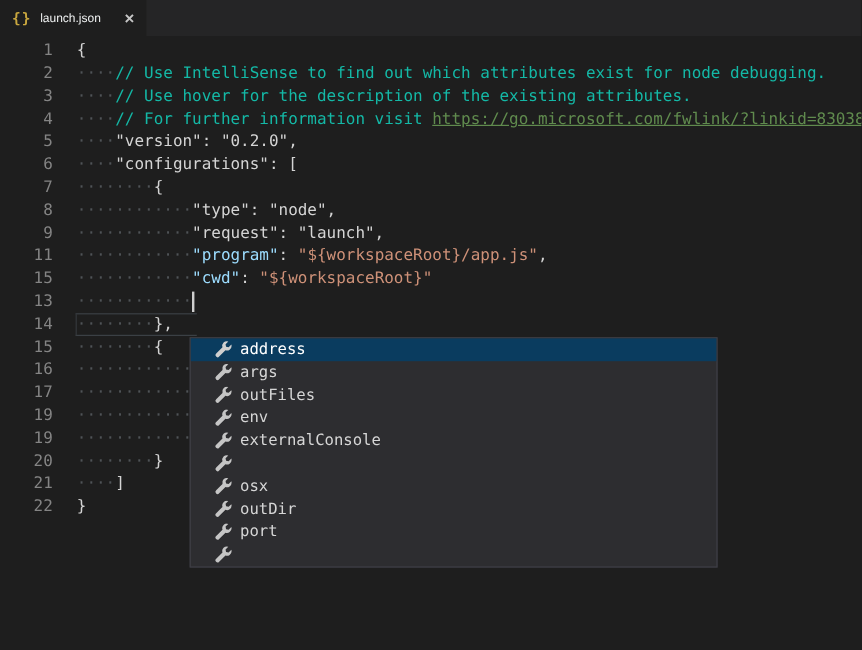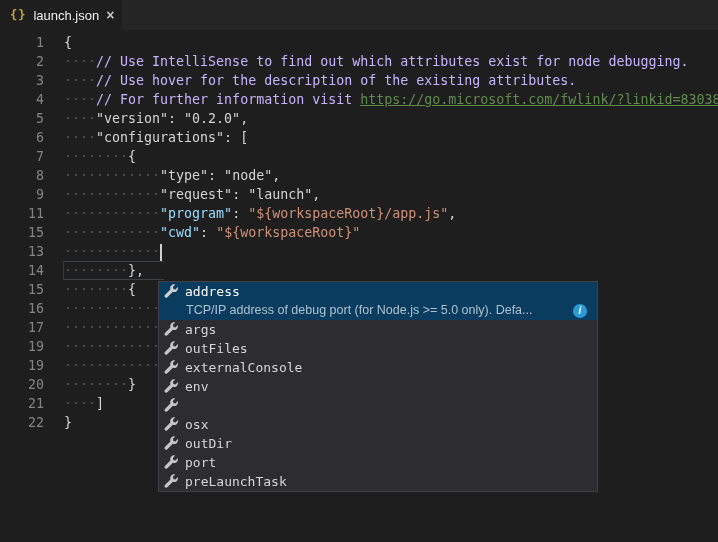--- a/index.html
+++ b/index.html
@@ -4,47 +4,47 @@
 <style>
   html,body{margin:0;padding:0;background:#1e1e1e;}
   #window{position:relative;width:718px;height:542px;background:#1e1e1e;overflow:hidden;
           font-family:"DejaVu Sans Mono",monospace;}
 
   
   .tabbar{position:absolute;left:0;top:0;width:718px;height:30px;background:#252526;display:flex;}
   .tab{width:122px;height:30px;background:#1e1e1e;display:flex;align-items:center;
        padding:0 10px;box-sizing:border-box;gap:7px;}
   .tab-icon{color:#c9a73f;font-size:12px;font-weight:bold;letter-spacing:1px;}
-  .tab-title{color:#eef0f0;font-family:"Liberation Sans",sans-serif;font-size:13px;}
+  .tab-title{color:#eef0f0;font-family:"Liberation Sans",sans-serif;font-size:10px;}
   .tab-close{margin-left:auto;color:#c5c5c5;font-family:"Liberation Sans",sans-serif;
              font-size:14px;font-weight:bold;line-height:14px;}
 
   
   .editor{position:absolute;left:0;top:30px;width:718px;height:512px;background:#1e1e1e;
           font-size:13.3px;line-height:19px;}
   .code{padding-top:3px;}
   .line{display:flex;height:19px;}
   .gutter{flex:none;width:44px;text-align:right;color:#848484;}
   .ltext{padding-left:20px;white-space:pre;color:#d4d4d4;}
   .tok-p{color:#d4d4d4;}
-  .tok-c{color:#c4b5fd;}
+  .tok-c{color:#14b8a6;}
   .tok-l{color:#608b4e;text-decoration:underline;}
   .tok-k{color:#9cdcfe;}
   .tok-s{color:#ce9178;}
   .tok-w{color:#4f5357;}
   .cursor{display:inline-block;width:2px;height:17px;background:#cfcfcf;vertical-align:middle;}
   .cur-line-box{position:absolute;left:63px;top:231px;width:101px;height:19px;box-sizing:border-box;
                 border-top:1px solid #3b4045;border-bottom:1px solid #3b4045;border-left:1px solid #34383c;
                 pointer-events:none;}
 
   
   .suggest{position:absolute;left:158px;top:251px;width:440px;background:#2d2d30;
            border:1px solid #3f3f46;box-sizing:border-box;z-index:5;font-size:13px;color:#d6d6d6;}
   .sg-sel{background:#0a3c5f;}
-  .sg-row{height:19px;display:flex;align-items:center;padding-left:4px;gap:6px;}
+  .sg-row{height:19px;display:flex;align-items:center;padding-left:19px;gap:6px;}
   .sg-row .wicon{flex:none;width:16px;height:16px;display:inline-flex;align-items:center;justify-content:center;}
   .sg-sel .sg-row span.lbl{color:#ffffff;}
   .sg-desc{height:19px;display:flex;align-items:center;justify-content:space-between;
            padding:0 10px 0 27px;font-family:"Liberation Sans",sans-serif;font-size:12.5px;color:#adc2cf;}
   .sg-desc .dtxt{white-space:nowrap;overflow:hidden;}
   .info-icon{flex:none;width:14px;height:14px;margin-left:8px;border-radius:50%;background:#2b9bd8;
              color:#fff;font-family:"Liberation Sans",sans-serif;font-size:10px;font-weight:bold;
              line-height:14px;text-align:center;font-style:italic;}
 </style>
 </head>
@@ -152,24 +152,20 @@
     <div class="suggest">
       <div class="sg-sel">
         <div class="sg-row">
           <span class="wicon">
             <svg width="16" height="16" viewBox="0 0 16 16">
                 <path fill="#cfcfcf" d="M15 4.3a3.8 3.8 0 0 1-5.1 3.57L4.63 13.1a1.75 1.75 0 1 1-2.47-2.47L7.4 5.4a3.8 3.8 0 0 1 4.85-4.83L9.97 2.85l.42 2.12 2.12.42 2.28-2.28c.14.38.21.79.21 1.19z"></path>
               </svg>
           </span>
           <span class="lbl">address</span>
         </div>
-        <div class="sg-desc">
-          <span class="dtxt">TCP/IP address of debug port (for Node.js &gt;= 5.0 only). Defa...</span>
-          <span class="info-icon">i</span>
-        </div>
       </div>
       <div>
           <div class="sg-row">
             <span class="wicon">
               <svg width="16" height="16" viewBox="0 0 16 16">
                 <path fill="#c5c5c5" d="M15 4.3a3.8 3.8 0 0 1-5.1 3.57L4.63 13.1a1.75 1.75 0 1 1-2.47-2.47L7.4 5.4a3.8 3.8 0 0 1 4.85-4.83L9.97 2.85l.42 2.12 2.12.42 2.28-2.28c.14.38.21.79.21 1.19z"></path>
               </svg>
             </span>
             <span class="lbl">args</span>
           </div>
@@ -180,36 +176,36 @@
               </svg>
             </span>
             <span class="lbl">outFiles</span>
           </div>
           <div class="sg-row">
             <span class="wicon">
               <svg width="16" height="16" viewBox="0 0 16 16">
                 <path fill="#c5c5c5" d="M15 4.3a3.8 3.8 0 0 1-5.1 3.57L4.63 13.1a1.75 1.75 0 1 1-2.47-2.47L7.4 5.4a3.8 3.8 0 0 1 4.85-4.83L9.97 2.85l.42 2.12 2.12.42 2.28-2.28c.14.38.21.79.21 1.19z"></path>
               </svg>
             </span>
+            <span class="lbl">env</span>
+          </div>
+          <div class="sg-row">
+            <span class="wicon">
+              <svg width="16" height="16" viewBox="0 0 16 16">
+                <path fill="#c5c5c5" d="M15 4.3a3.8 3.8 0 0 1-5.1 3.57L4.63 13.1a1.75 1.75 0 1 1-2.47-2.47L7.4 5.4a3.8 3.8 0 0 1 4.85-4.83L9.97 2.85l.42 2.12 2.12.42 2.28-2.28c.14.38.21.79.21 1.19z"></path>
+              </svg>
+            </span>
             <span class="lbl">externalConsole</span>
           </div>
           <div class="sg-row">
             <span class="wicon">
               <svg width="16" height="16" viewBox="0 0 16 16">
                 <path fill="#c5c5c5" d="M15 4.3a3.8 3.8 0 0 1-5.1 3.57L4.63 13.1a1.75 1.75 0 1 1-2.47-2.47L7.4 5.4a3.8 3.8 0 0 1 4.85-4.83L9.97 2.85l.42 2.12 2.12.42 2.28-2.28c.14.38.21.79.21 1.19z"></path>
               </svg>
             </span>
-            <span class="lbl">env</span>
-          </div>
-          <div class="sg-row">
-            <span class="wicon">
-              <svg width="16" height="16" viewBox="0 0 16 16">
-                <path fill="#c5c5c5" d="M15 4.3a3.8 3.8 0 0 1-5.1 3.57L4.63 13.1a1.75 1.75 0 1 1-2.47-2.47L7.4 5.4a3.8 3.8 0 0 1 4.85-4.83L9.97 2.85l.42 2.12 2.12.42 2.28-2.28c.14.38.21.79.21 1.19z"></path>
-              </svg>
-            </span>
           </div>
           <div class="sg-row">
             <span class="wicon">
               <svg width="16" height="16" viewBox="0 0 16 16">
                 <path fill="#c5c5c5" d="M15 4.3a3.8 3.8 0 0 1-5.1 3.57L4.63 13.1a1.75 1.75 0 1 1-2.47-2.47L7.4 5.4a3.8 3.8 0 0 1 4.85-4.83L9.97 2.85l.42 2.12 2.12.42 2.28-2.28c.14.38.21.79.21 1.19z"></path>
               </svg>
             </span>
             <span class="lbl">osx</span>
           </div>
           <div class="sg-row">
@@ -227,19 +223,18 @@
               </svg>
             </span>
             <span class="lbl">port</span>
           </div>
           <div class="sg-row">
             <span class="wicon">
               <svg width="16" height="16" viewBox="0 0 16 16">
                 <path fill="#c5c5c5" d="M15 4.3a3.8 3.8 0 0 1-5.1 3.57L4.63 13.1a1.75 1.75 0 1 1-2.47-2.47L7.4 5.4a3.8 3.8 0 0 1 4.85-4.83L9.97 2.85l.42 2.12 2.12.42 2.28-2.28c.14.38.21.79.21 1.19z"></path>
               </svg>
             </span>
-            <span class="lbl">preLaunchTask</span>
           </div>
         </div>
     </div>
   </div>
 
 </div>
 
 </body></html>

